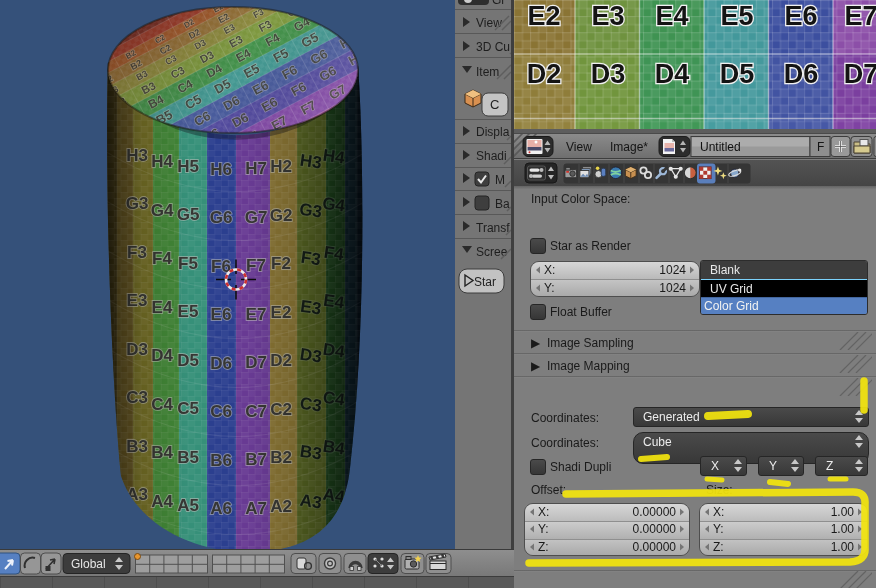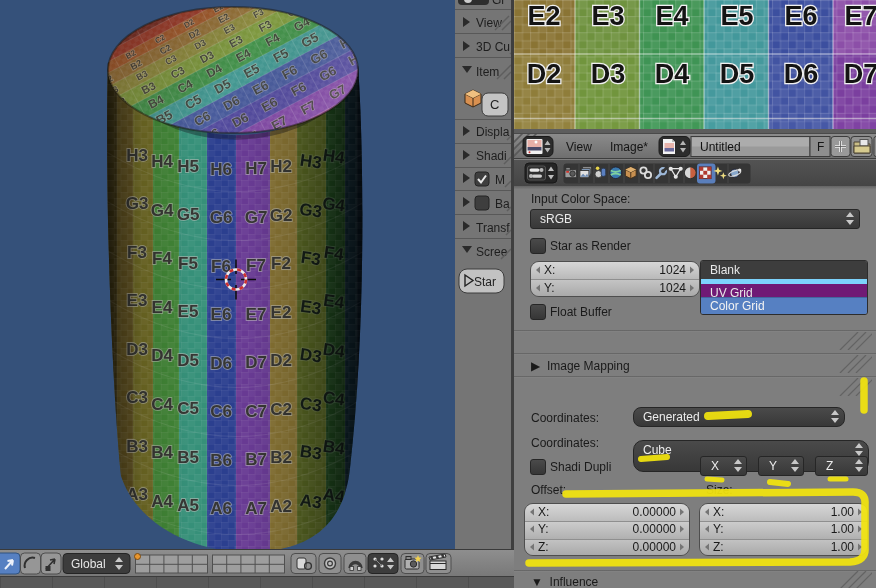--- a/index.html
+++ b/index.html
@@ -669,26 +669,20 @@
           <circle cx="13" cy="4.5" r="1.8" fill="#e8e8e8"></circle>
         </g>
     </g>
   </svg>
 </div>
 
 <div class="abs" id="propbody" style="left:514px;top:186px;width:362px;height:402px;background:#7e7e7e;overflow:hidden;font-size:12px;color:#1a1a1a">
   <div class="abs" style="left:0;top:0;width:362px;height:3px;background:linear-gradient(#646464,#7b7b7b)"></div>
   <div class="abs" style="left:17px;top:6px">Input Color Space:</div>
 
-  <div class="abs" style="left:16px;top:23px;width:330px;height:20px;border-radius:3px;background:linear-gradient(#4a4a4a,#383838);border:1px solid #262626;box-sizing:border-box">
-    <span style="position:absolute;left:9px;top:2px;color:#ececec">sRGB</span>
-    <svg width="14" height="18" style="position:absolute;right:2px;top:0">
-        <path d="M3 7 l4-5 l4 5 z M3 10 l4 5 l4-5 z" fill="#c8c8c8"></path>
-      </svg>
-  </div>
 
   <div class="abs" style="left:16px;top:52px;width:14px;height:14px;border-radius:3px;background:linear-gradient(#4a4a4a,#363636);border:1px solid #262626"></div>
   <div class="abs" style="left:36px;top:53px">Star as Render</div>
 
   <div class="abs" style="left:16px;top:75px;width:170px;height:36px;border-radius:9px;overflow:hidden;border:1px solid #4e4e4e;box-sizing:border-box">
     <div style="height:17px;background:linear-gradient(#d7d7d7,#b9b9b9)"></div>
     <div style="height:17px;background:linear-gradient(#c4c4c4,#a8a8a8);border-top:1px solid #8f8f8f"></div>
   </div>
   <svg class="abs" width="170" height="36" style="left:16px;top:75px">
     <path d="M6 9 l4 -3.5 v7 z" fill="#757575"></path>
@@ -696,28 +690,29 @@
     <path d="M6 27 l4 -3.5 v7 z" fill="#757575"></path>
       <path d="M164 27 l-4 -3.5 v7 z" fill="#757575"></path>
     <text x="14" y="13" font-size="12" fill="#1a1a1a">X:</text>
       <text x="156" y="13" font-size="12" fill="#1a1a1a" text-anchor="end">1024</text>
     <text x="14" y="31" font-size="12" fill="#1a1a1a">Y:</text>
       <text x="156" y="31" font-size="12" fill="#1a1a1a" text-anchor="end">1024</text>
   </svg>
 
   <div class="abs" style="left:186px;top:74px;width:168px;height:55px;border-radius:3px;overflow:hidden;border:1px solid #2c2c2c;box-sizing:border-box">
     <div style="height:18px;background:#3d3d3d;color:#e8e8e8;padding:2px 16px 0 9px;box-sizing:border-box">Blank</div>
-    <div style="height:18px;background:#701a75;color:#e8e8e8;padding:2px 8px 0 9px;box-sizing:border-box;border-top:5px solid #7dd3fc">UV Grid</div>
-    <div style="height:17px;background:#5680c2;color:#f2f2f2;padding:1px 0 0 9px;box-sizing:border-box;border-top:1px solid #43669e">Color Grid</div>
+    <div style="height:18px;background:#000000;color:#e8e8e8;padding:2px 8px 0 9px;box-sizing:border-box;border-top:1px solid #7dd3fc">UV Grid</div>
+    <div style="height:17px;background:#5680c2;color:#f2f2f2;padding:1px 0 0 3px;box-sizing:border-box;border-top:1px solid #43669e">Color Grid</div>
   </div>
 
   <div class="abs" style="left:16px;top:118px;width:14px;height:14px;border-radius:3px;background:linear-gradient(#4a4a4a,#363636);border:1px solid #262626"></div>
   <div class="abs" style="left:36px;top:119px">Float Buffer</div>
 
   <div class="abs" style="left:0;top:144px;width:362px;height:2px;background:linear-gradient(#5a5a5a,#8f8f8f)"></div>
+  <div class="abs" style="left:17px;top:150px;width:340px">▶&nbsp; Image Sampling</div>
   <svg class="abs" width="40" height="18" style="left:318px;top:146px">
       <g stroke="rgba(82,82,82,0.6)" stroke-width="1.2">
         <line x1="8" y1="18" x2="26" y2="0"></line>
         <line x1="16" y1="18" x2="34" y2="0"></line>
         <line x1="24" y1="18" x2="42" y2="0"></line>
       </g>
     </svg>
   <div class="abs" style="left:0;top:167px;width:362px;height:2px;background:linear-gradient(#5a5a5a,#8f8f8f)"></div>
   <div class="abs" style="left:17px;top:173px;width:340px">▶&nbsp; Image Mapping</div>
   <svg class="abs" width="40" height="18" style="left:318px;top:169px">
@@ -730,29 +725,29 @@
   <div class="abs" style="left:0;top:190px;width:362px;height:2px;background:linear-gradient(#5a5a5a,#8f8f8f)"></div>
   <svg class="abs" width="40" height="18" style="left:318px;top:192px">
       <g stroke="rgba(82,82,82,0.6)" stroke-width="1.2">
         <line x1="8" y1="18" x2="26" y2="0"></line>
         <line x1="16" y1="18" x2="34" y2="0"></line>
         <line x1="24" y1="18" x2="42" y2="0"></line>
       </g>
     </svg>
 
   <div class="abs" style="left:17px;top:225px">Coordinates:</div>
-  <div class="abs" style="left:119px;top:221px;width:212px;height:20px;border-radius:8px;background:linear-gradient(#4a4a4a,#383838);border:1px solid #262626;box-sizing:border-box">
+  <div class="abs" style="left:119px;top:221px;width:236px;height:20px;border-radius:3px;background:linear-gradient(#4a4a4a,#383838);border:1px solid #262626;box-sizing:border-box">
     <span style="position:absolute;left:9px;top:2px;color:#ececec">Generated</span>
     <svg width="14" height="18" style="position:absolute;right:2px;top:0">
         <path d="M3 7 l4-5 l4 5 z M3 10 l4 5 l4-5 z" fill="#c8c8c8"></path>
       </svg>
   </div>
 
   <div class="abs" style="left:17px;top:250px">Coordinates:</div>
-  <div class="abs" style="left:119px;top:254px;width:236px;height:32px;border-radius:10px;background:linear-gradient(#4a4a4a,#383838);border:1px solid #262626;box-sizing:border-box">
+  <div class="abs" style="left:119px;top:246px;width:236px;height:32px;border-radius:10px;background:linear-gradient(#4a4a4a,#383838);border:1px solid #262626;box-sizing:border-box">
     <span style="position:absolute;left:9px;top:2px;color:#ececec">Cube</span>
     <svg width="14" height="18" style="position:absolute;right:2px;top:0">
         <path d="M3 7 l4-5 l4 5 z M3 10 l4 5 l4-5 z" fill="#c8c8c8"></path>
       </svg>
   </div>
 
   <div class="abs" style="left:16px;top:273px;width:14px;height:14px;border-radius:3px;background:linear-gradient(#4a4a4a,#363636);border:1px solid #262626"></div>
   <div class="abs" style="left:36px;top:274px">Shadi Dupli</div>
 
   <div class="abs" style="left:186px;top:270px;width:47px;height:20px;border-radius:3px;background:linear-gradient(#4a4a4a,#383838);border:1px solid #262626;box-sizing:border-box">
@@ -811,21 +806,20 @@
       <path d="M163 44 l-4 -3.5 v7 z" fill="#757575"></path>
     <text x="14" y="13" font-size="12" fill="#1a1a1a">X:</text>
       <text x="155" y="13" font-size="12" fill="#1a1a1a" text-anchor="end">1.00</text>
     <text x="14" y="30" font-size="12" fill="#1a1a1a">Y:</text>
       <text x="155" y="30" font-size="12" fill="#1a1a1a" text-anchor="end">1.00</text>
     <text x="14" y="48" font-size="12" fill="#1a1a1a">Z:</text>
       <text x="155" y="48" font-size="12" fill="#1a1a1a" text-anchor="end">1.00</text>
   </svg>
 
   <div class="abs" style="left:0;top:384px;width:362px;height:2px;background:linear-gradient(#5a5a5a,#8f8f8f)"></div>
-  <div class="abs" style="left:17px;top:389px;width:340px">▼&nbsp; Influence</div>
   <svg class="abs" width="40" height="18" style="left:318px;top:385px">
       <g stroke="rgba(82,82,82,0.6)" stroke-width="1.2">
         <line x1="8" y1="18" x2="26" y2="0"></line>
         <line x1="16" y1="18" x2="34" y2="0"></line>
         <line x1="24" y1="18" x2="42" y2="0"></line>
       </g>
     </svg>
 </div>
 
 <svg class="abs" id="anno" width="876" height="588" style="left:0;top:0;pointer-events:none">

